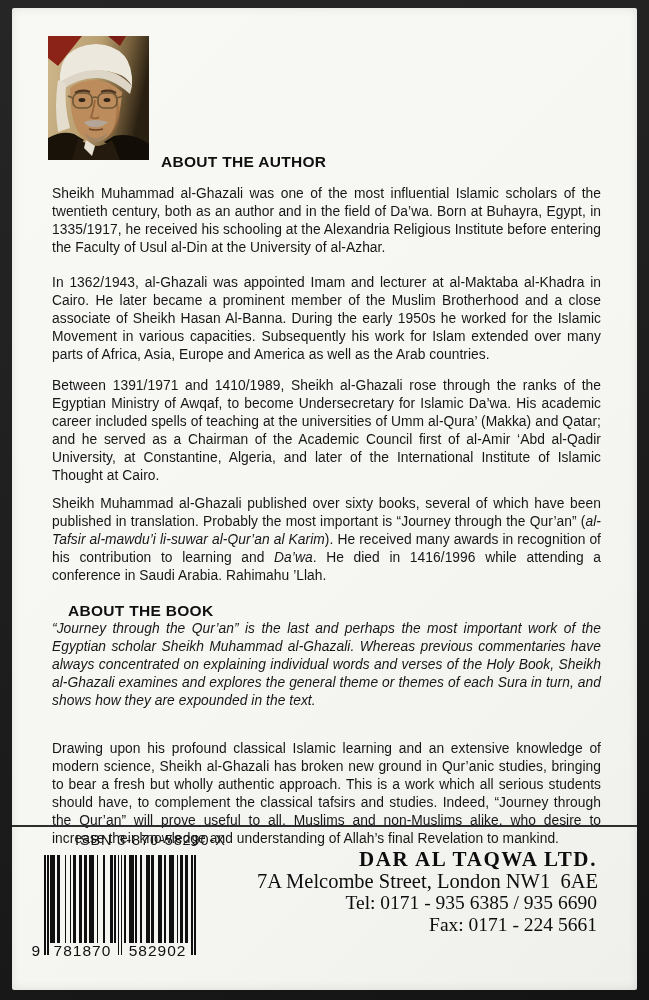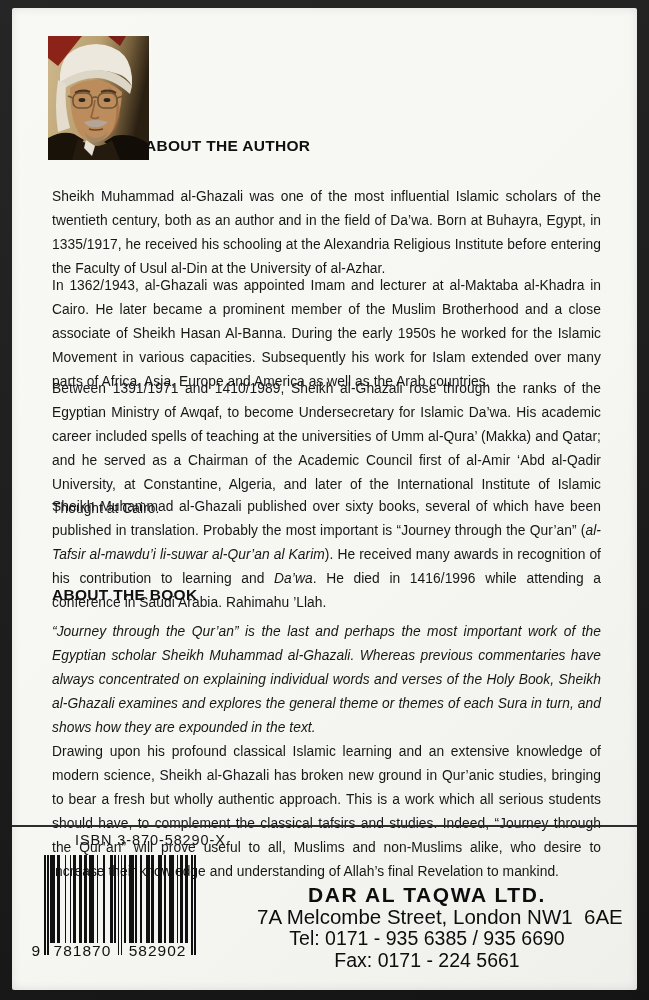--- a/index.html
+++ b/index.html
@@ -9,42 +9,42 @@
     font-family:"Liberation Sans", sans-serif;
   }
   .cover {
     position:absolute; left:12px; top:8px; width:625px; height:982px;
     background:linear-gradient(135deg,#f8f8f5 0%,#f6f6f3 55%,#efefeb 100%);
     border-radius:2px;
     box-shadow:inset 0 0 10px rgba(0,0,0,0.10);
   }
   .photo { position:absolute; left:36px; top:28px; width:101px; height:124px; display:block; }
   .heading {
-    position:absolute; margin:0; font-size:15.5px; font-weight:bold;
+    position:absolute; margin:16px; font-size:15.5px; font-weight:bold;
     color:#101010; letter-spacing:0.3px;
   }
   .h-author { left:133px; top:129px; }
   .h-book   { left:40px;  top:578px; }
   .para {
     position:absolute; left:40px; width:549px;
-    font-size:13.8px; line-height:24px; text-align:justify;
+    font-size:13.8px; line-height:18px; text-align:justify;
     color:#171717; letter-spacing:0.05px;
   }
   .para .it { font-style:italic; }
   .p1 { top:163px; } .p2 { top:252px; } .p3 { top:355px; } .p4 { top:473px; }
   .p5 { top:598px;font-style:italic; } .p6 { top:718px; }
   .rule { position:absolute; left:0; top:817px; width:625px; height:2px; background:#2d2d2d; }
   .isbn {
     position:absolute; left:63px; top:824px;
     font-size:14.5px; letter-spacing:0.9px; color:#151515;
   }
   .barcode { position:absolute; left:18px; top:843px; }
   .publisher {
-    position:absolute; left:245px; top:876px; width:340px; text-align:center;
-    font-family:Liberation Sans, sans-serif; color:#0d0d0d;
+    position:absolute; left:245px; top:840px; width:340px; text-align:right;
+    font-family:Liberation Serif, serif; color:#0d0d0d;
   }
   .pub-name { font-size:21px; font-weight:bold; letter-spacing:1.6px; line-height:22px; }
   .pub-addr { font-size:20.5px; line-height:22px; white-space:pre; }
   .pub-tel, .pub-fax { font-size:19.5px; line-height:21.5px; }
 </style>
 </head>
 <body>
 
 <div class="stage">
   <div class="cover">

